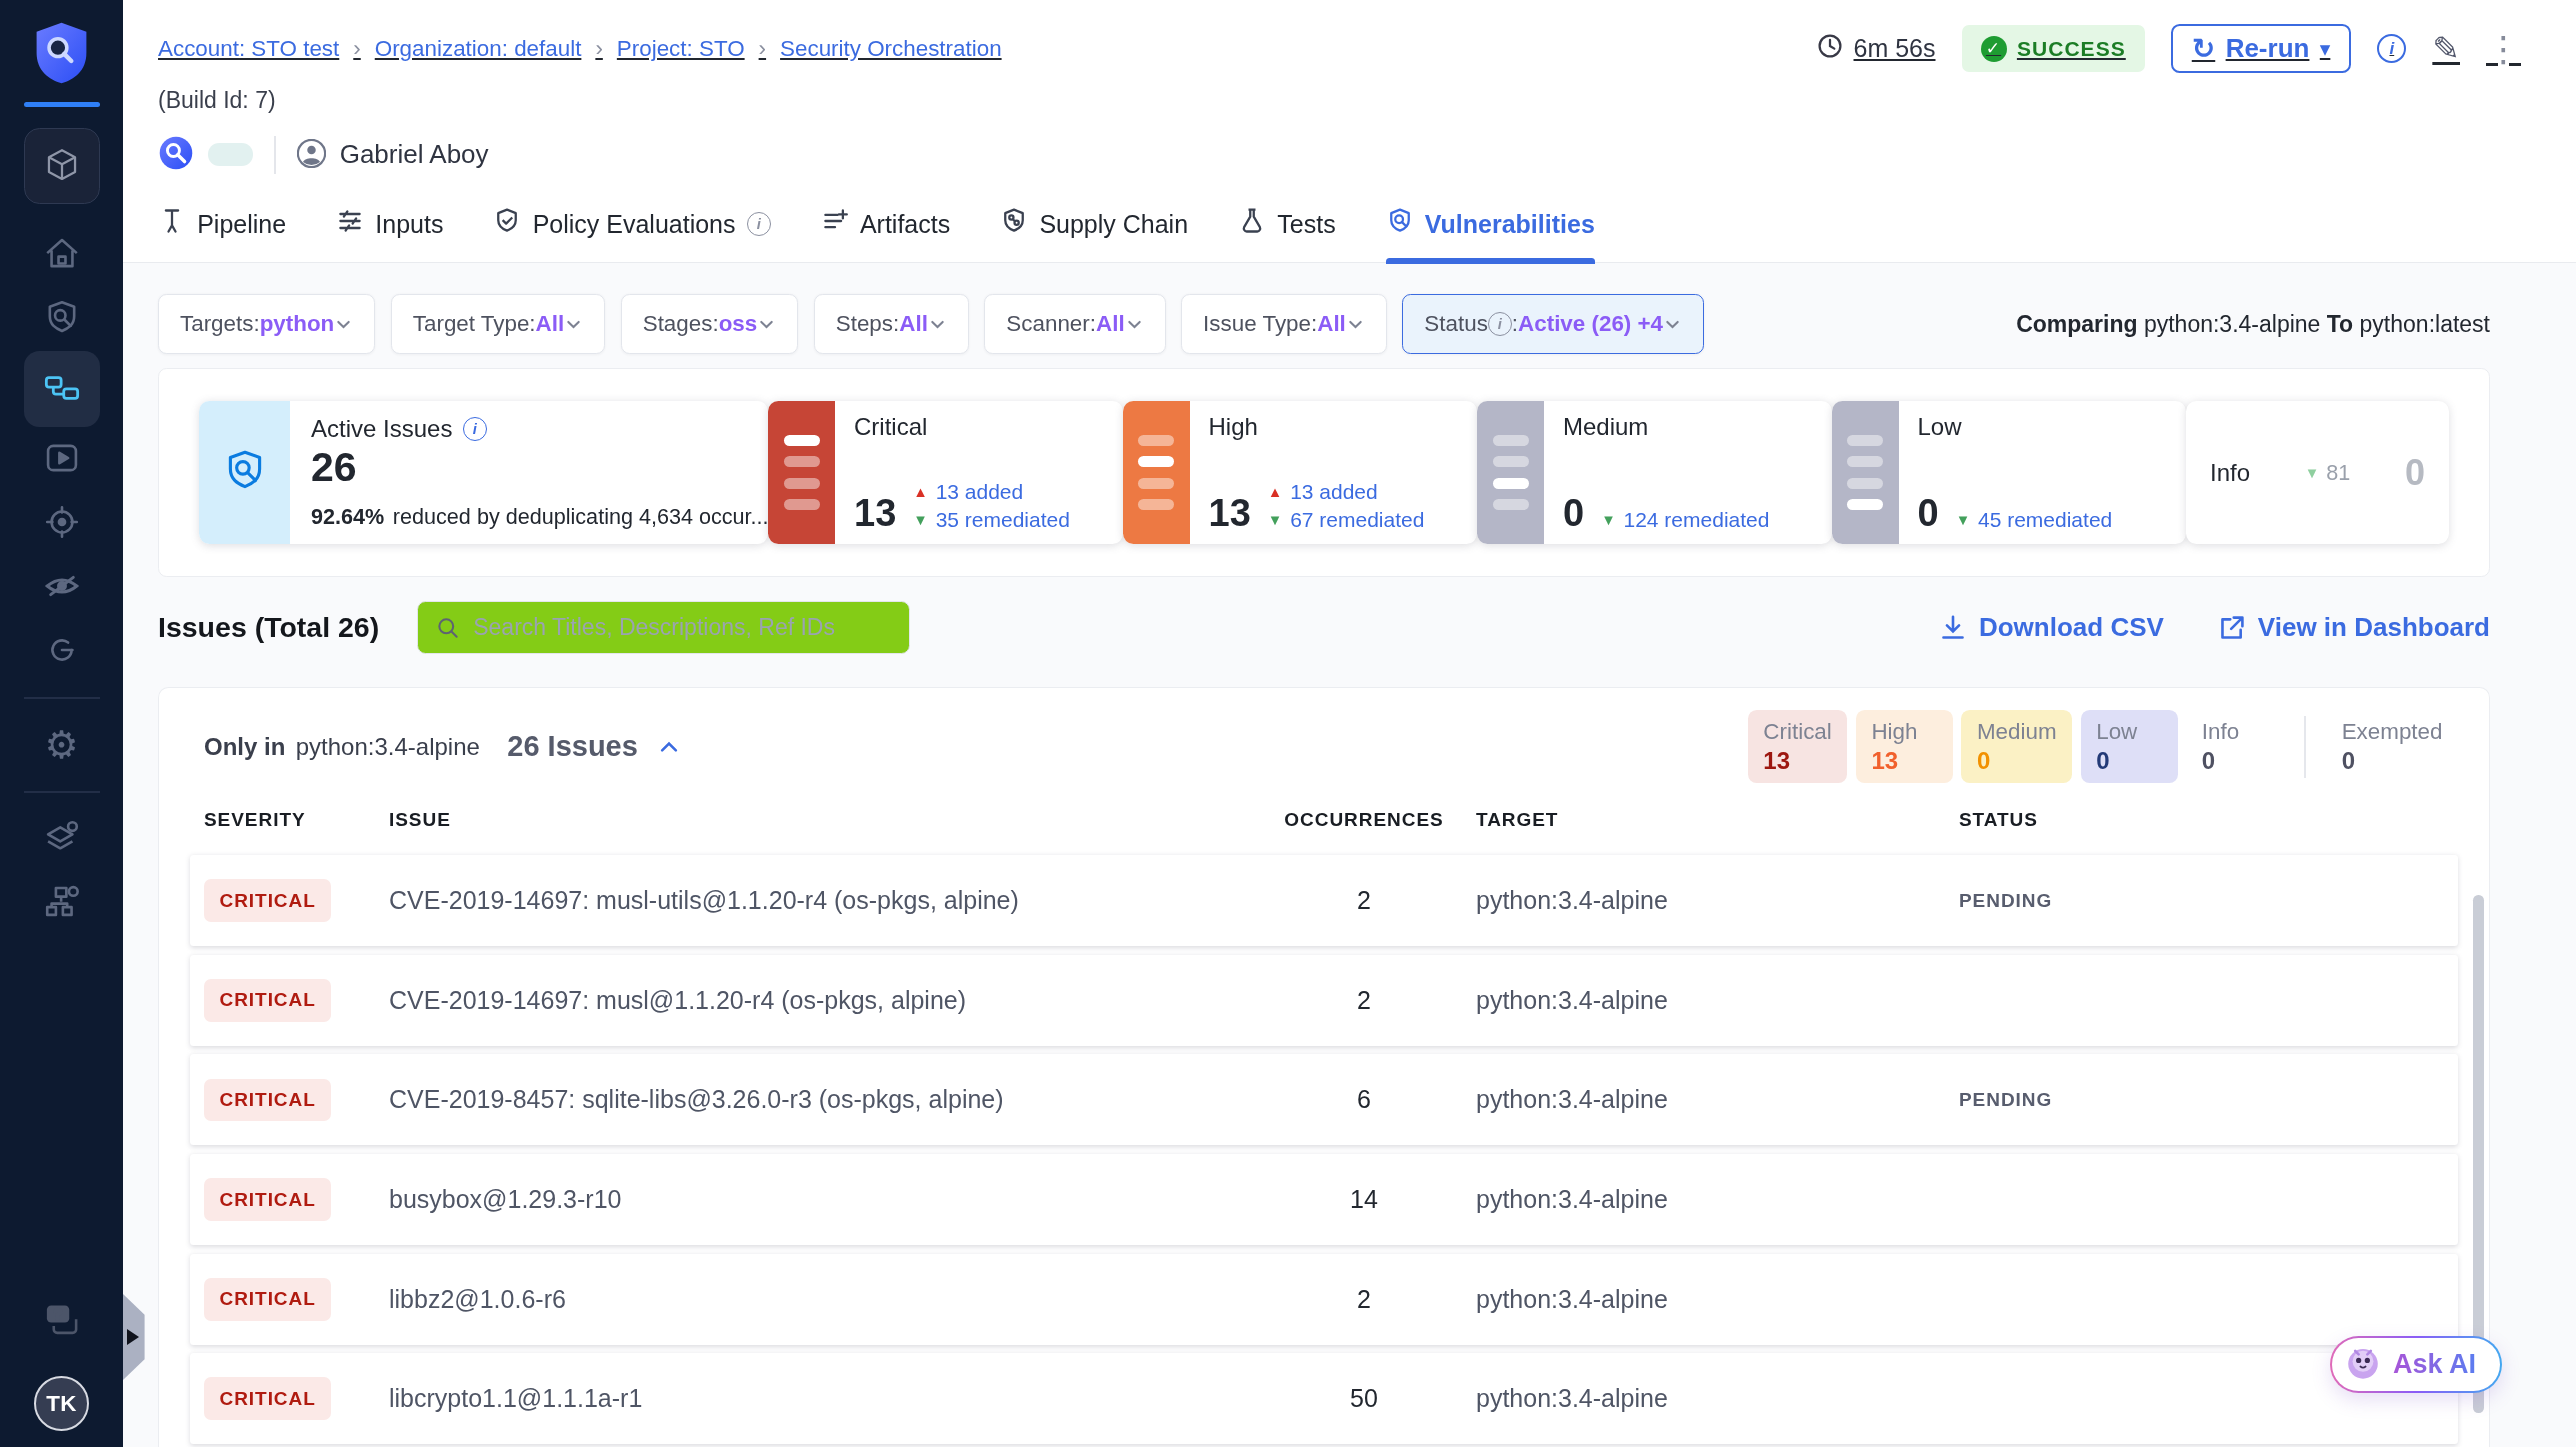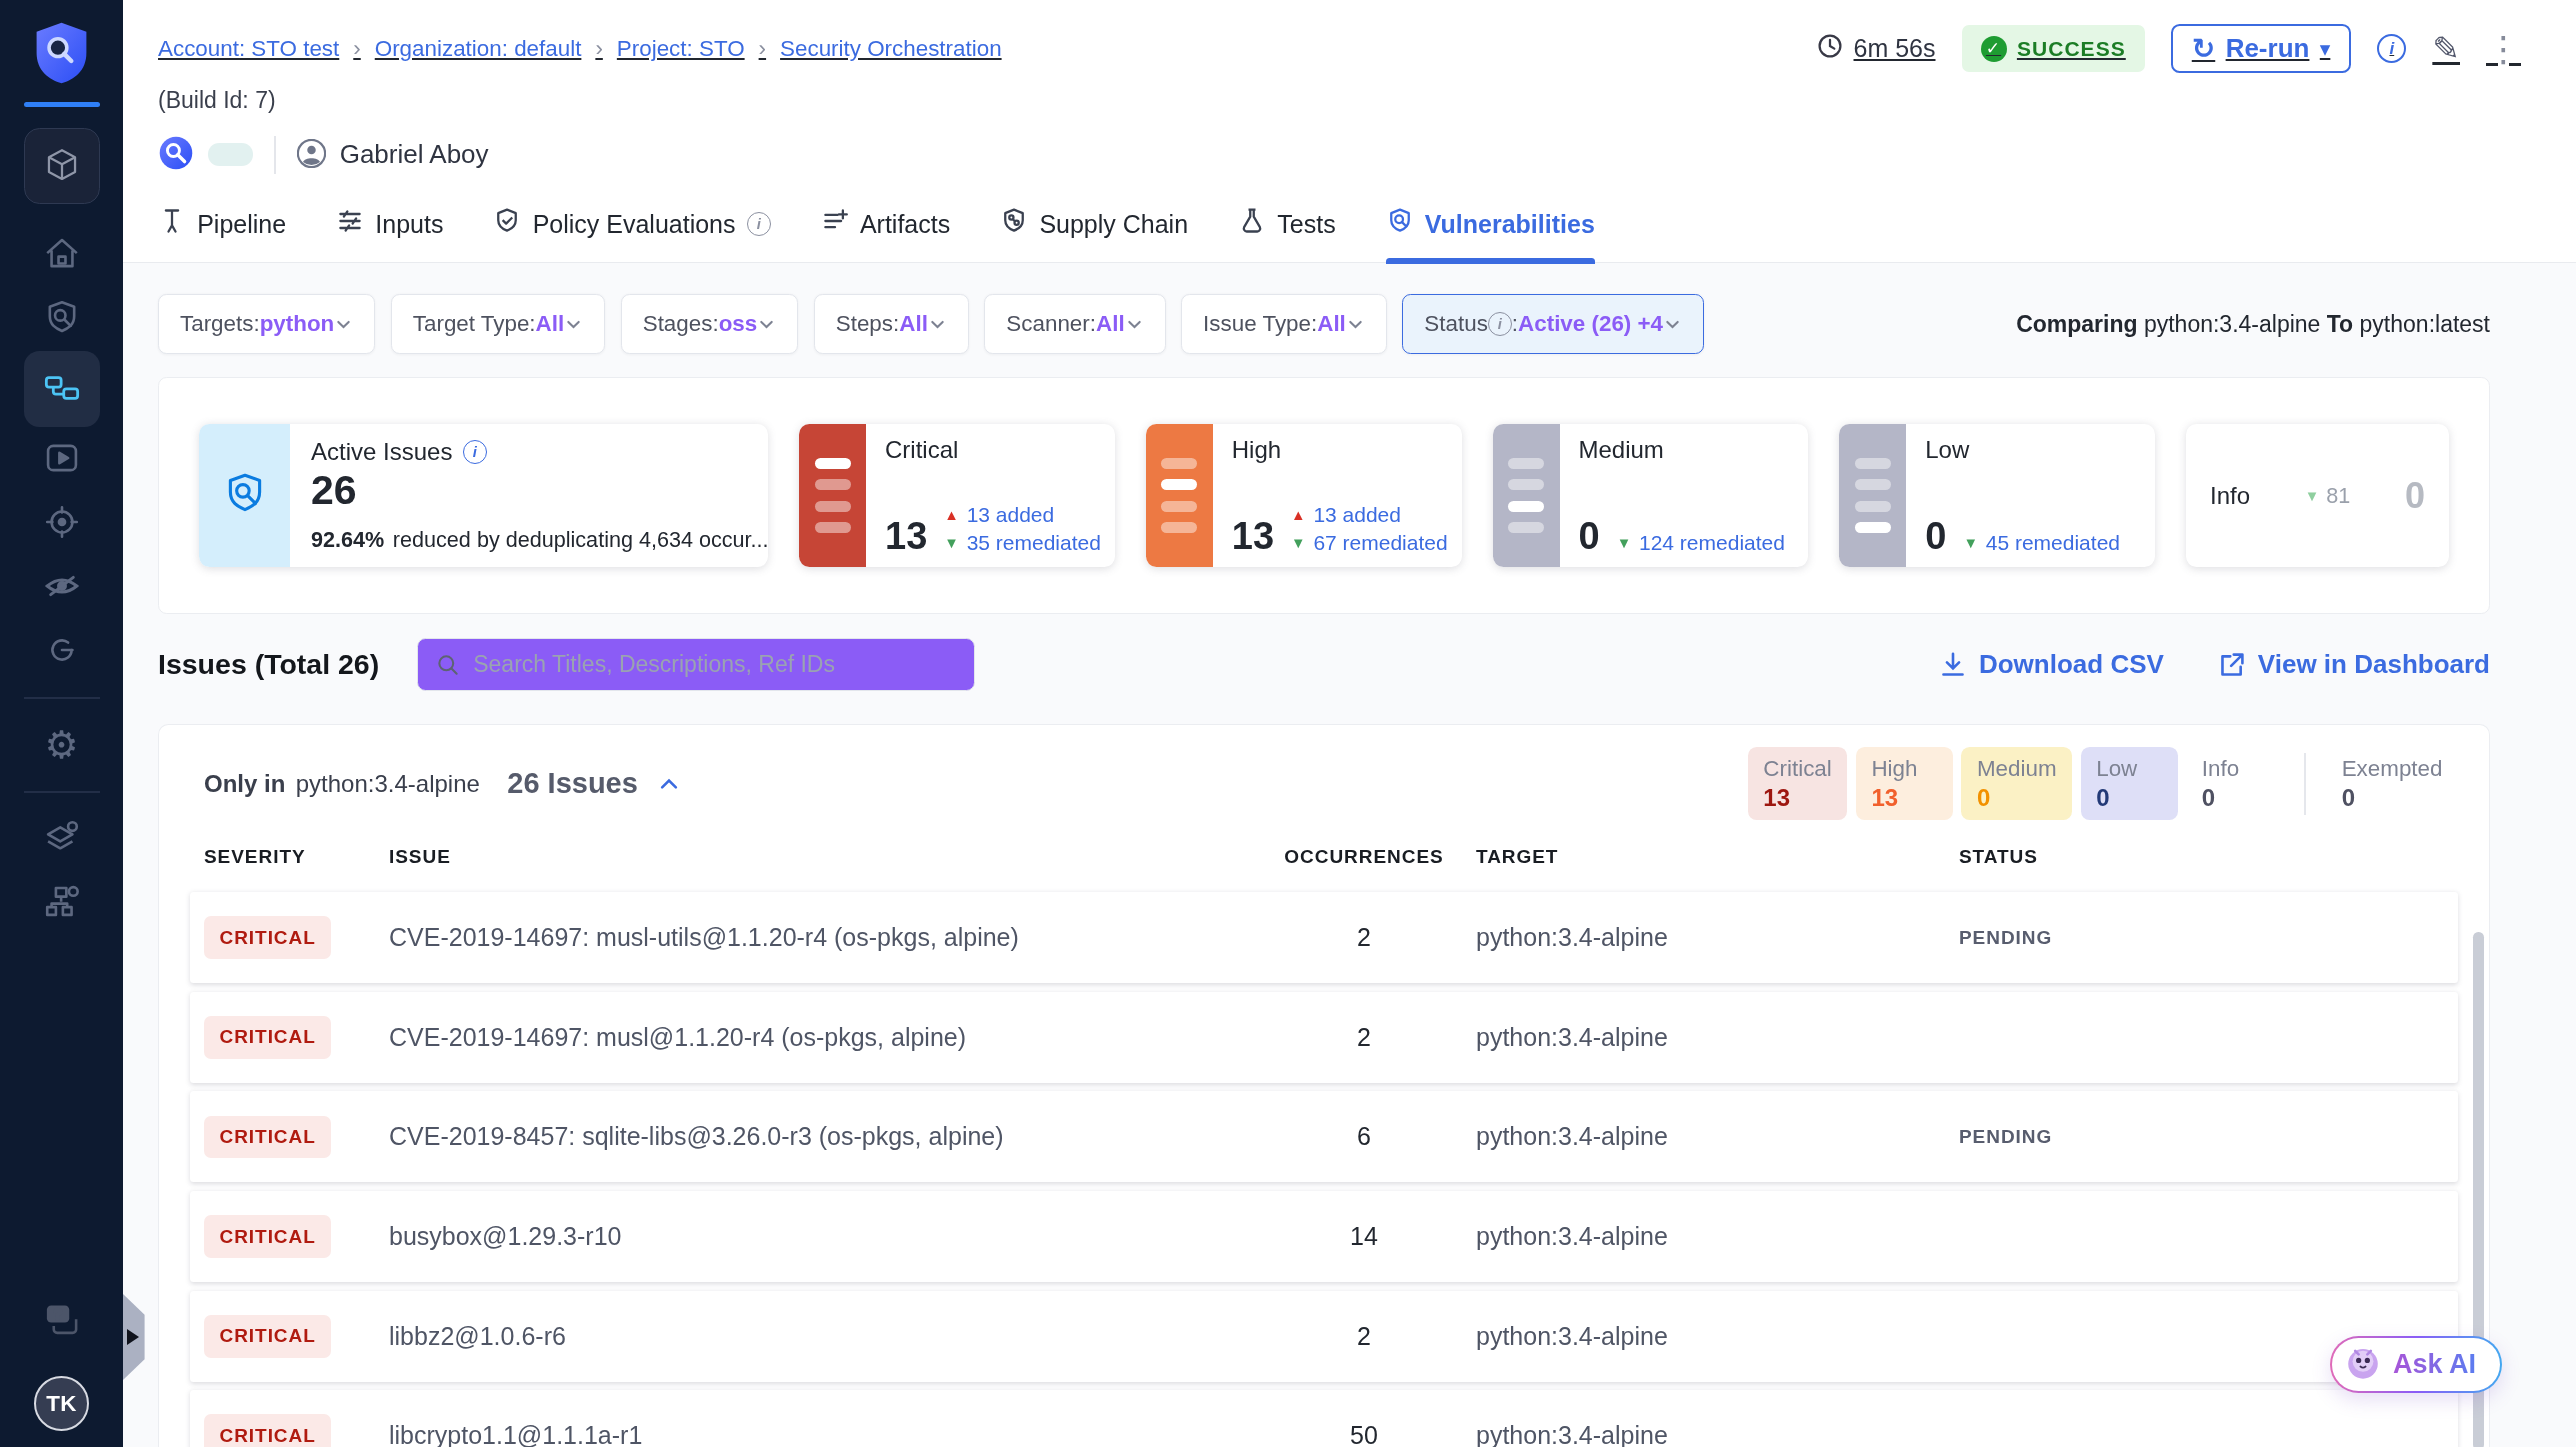--- a/index.html
+++ b/index.html
@@ -100,21 +100,21 @@
     display: flex; align-items: center; background: #fff; border: 1.7px solid #e3e6ec;
     border-radius: 8.6px; height: 60px; padding: 0 21px; font-size: 22.4px; color: #4e525f;
     box-shadow: 0 0.9px 2.6px rgba(40,41,61,.05); cursor: pointer; white-space: nowrap;
   }
   .pill b { color: #8b5cf6; font-weight: 700; }
   .pill.status-pill { background: #eaf3fc; border-color: #3b6be0; }
   .chev-down { width: 19px; height: 19px; color: #7d8292; }
   .comparing { margin-left: auto; font-size: 23px; color: #22272f; white-space: nowrap; }
   .comparing b { font-weight: 700; }
 
-  .summary { margin-top: 23px; background: #fff; border: 1.7px solid #ebedf1; border-radius: 8.6px; padding: 46px 40px; display: flex; gap: 31px; }
+  .summary { margin-top: 14px; background: #fff; border: 1.7px solid #ebedf1; border-radius: 8.6px; padding: 32px 40px; display: flex; }
   .scard { background: #fff; border-radius: 10.4px; box-shadow: 0 1.7px 8.6px rgba(96,97,112,.2); display: flex; overflow: hidden; height: 143px; }
   .active-card { width: 569px; flex-shrink: 0; }
   .active-left { width: 91px; background: #d4eefc; display: flex; align-items: center; justify-content: center; flex-shrink: 0; }
   .active-body { padding: 14px 21px; display: flex; flex-direction: column; flex: 1; min-width: 0; }
   .active-title { font-size: 24px; color: #22272f; display: flex; gap: 10.4px; align-items: center; }
   .active-count { font-size: 41px; font-weight: 800; margin-top: 1.7px; line-height: 1.1; }
   .active-sub { font-size: 21.6px; margin-top: auto; display: flex; align-items: center; gap: 8.6px; color: #22272f; white-space: nowrap; }
   .active-sub b { font-weight: 700; }
   .sev-card { flex: 1; min-width: 0; }
   .sev-strip { width: 67px; display: flex; flex-direction: column; justify-content: center; align-items: center; gap: 10.4px; flex-shrink: 0; }
@@ -133,21 +133,21 @@
   .tri-down { color: #43a05c; font-size: 14.7px; }
   .info-card { width: 263px; flex-shrink: 0; display: flex; align-items: center; justify-content: space-between; padding: 0 24px; }
   .info-label { font-size: 24px; color: #22272f; }
   .info-delta { display: flex; align-items: center; gap: 7px; font-size: 21.6px; color: #9aa0ab; }
   .tri-down.faded { color: #8fcf9f; }
   .info-count { font-size: 36px; font-weight: 800; color: #b6bac2; }
 
   .issues-head { display: flex; align-items: center; margin-top: 24px; gap: 38px; }
   .issues-title { font-size: 28.5px; font-weight: 800; color: #14171c; white-space: nowrap; }
   .searchbox {
-    width: 558px; height: 53px; background: #8b5cf6; border: 1.7px solid #e3e6ec; border-radius: 8.6px;
+    width: 493px; height: 53px; background: #84cc16; border: 1.7px solid #e3e6ec; border-radius: 8.6px;
     display: flex; align-items: center; gap: 12px; padding: 0 17px;
   }
   .searchbox svg { color: #5d6372; flex-shrink: 0; }
   .searchbox input { border: none; outline: none; flex: 1; font-size: 23px; color: #22272f; background: transparent; font-family: inherit; min-width: 0; }
   .searchbox input::placeholder { color: #9aa3b1; }
   .links { margin-left: auto; display: flex; gap: 55px; }
   .tlink { display: flex; gap: 13px; align-items: center; color: #3b6be0; font-weight: 700; font-size: 26px; cursor: pointer; white-space: nowrap; }
   .tlink svg { color: #3b6be0; }
 
   .issues-card {

